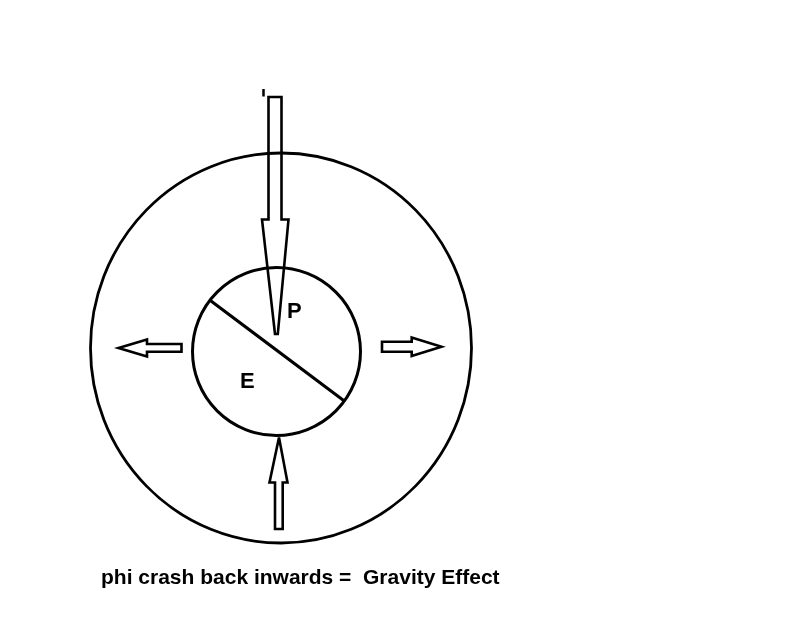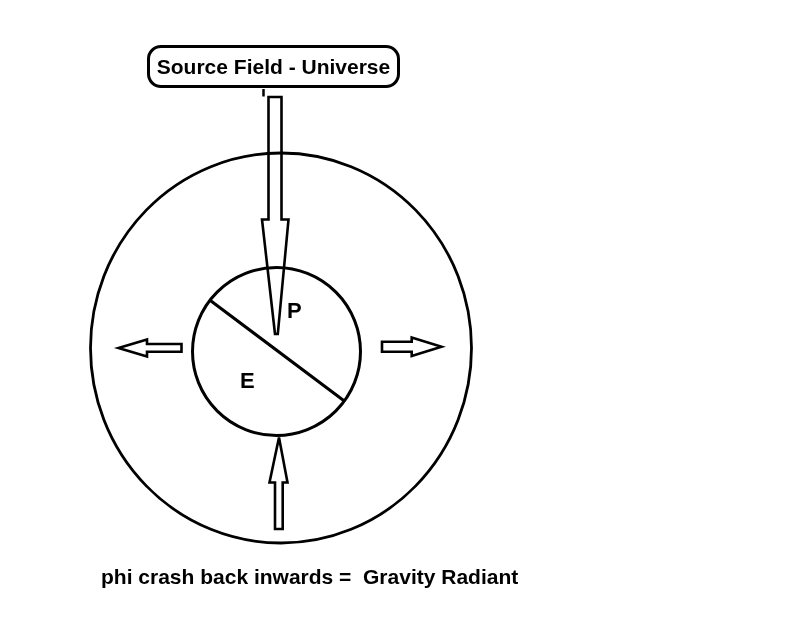--- a/index.html
+++ b/index.html
@@ -74,22 +74,19 @@
 
     <path class="ink" stroke-width="2.6" d="M 268.5 97 L 281.5 97 L 281.5 219.5 L 288.5 219.5 L 277.8 334 L 275 334 L 262 219.5 L 268.5 219.5 Z"></path>
 
     <path class="ink" stroke-width="2.6" d="M 181.5 344 L 147 344 L 147 339.5 L 118.5 348 L 147 356.5 L 147 351.7 L 181.5 351.7 Z"></path>
 
     <path class="ink" stroke-width="2.6" d="M 382 341.7 L 411.7 341.7 L 411.7 337.5 L 441.5 346.7 L 411.7 356 L 411.7 351.7 L 382 351.7 Z"></path>
 
     <path class="ink" stroke-width="2.6" d="M 279 437.5 L 287.5 482.5 L 282.7 482.5 L 282.7 529 L 275 529 L 275 482.5 L 269.5 482.5 Z"></path>
   </svg>
 
-  <div class="source-box">
-    <span class="box-label">Source Field - Universe</span>
-  </div>
 
   <div class="node-label label-p">P</div>
   <div class="node-label label-e">E</div>
 
-  <div class="ann ann-gravity">phi crash back inwards =  Gravity Radiant</div>
+  <div class="ann ann-gravity">phi crash back inwards =  Gravity Effect</div>
 
 </div>
 
 </body></html>

